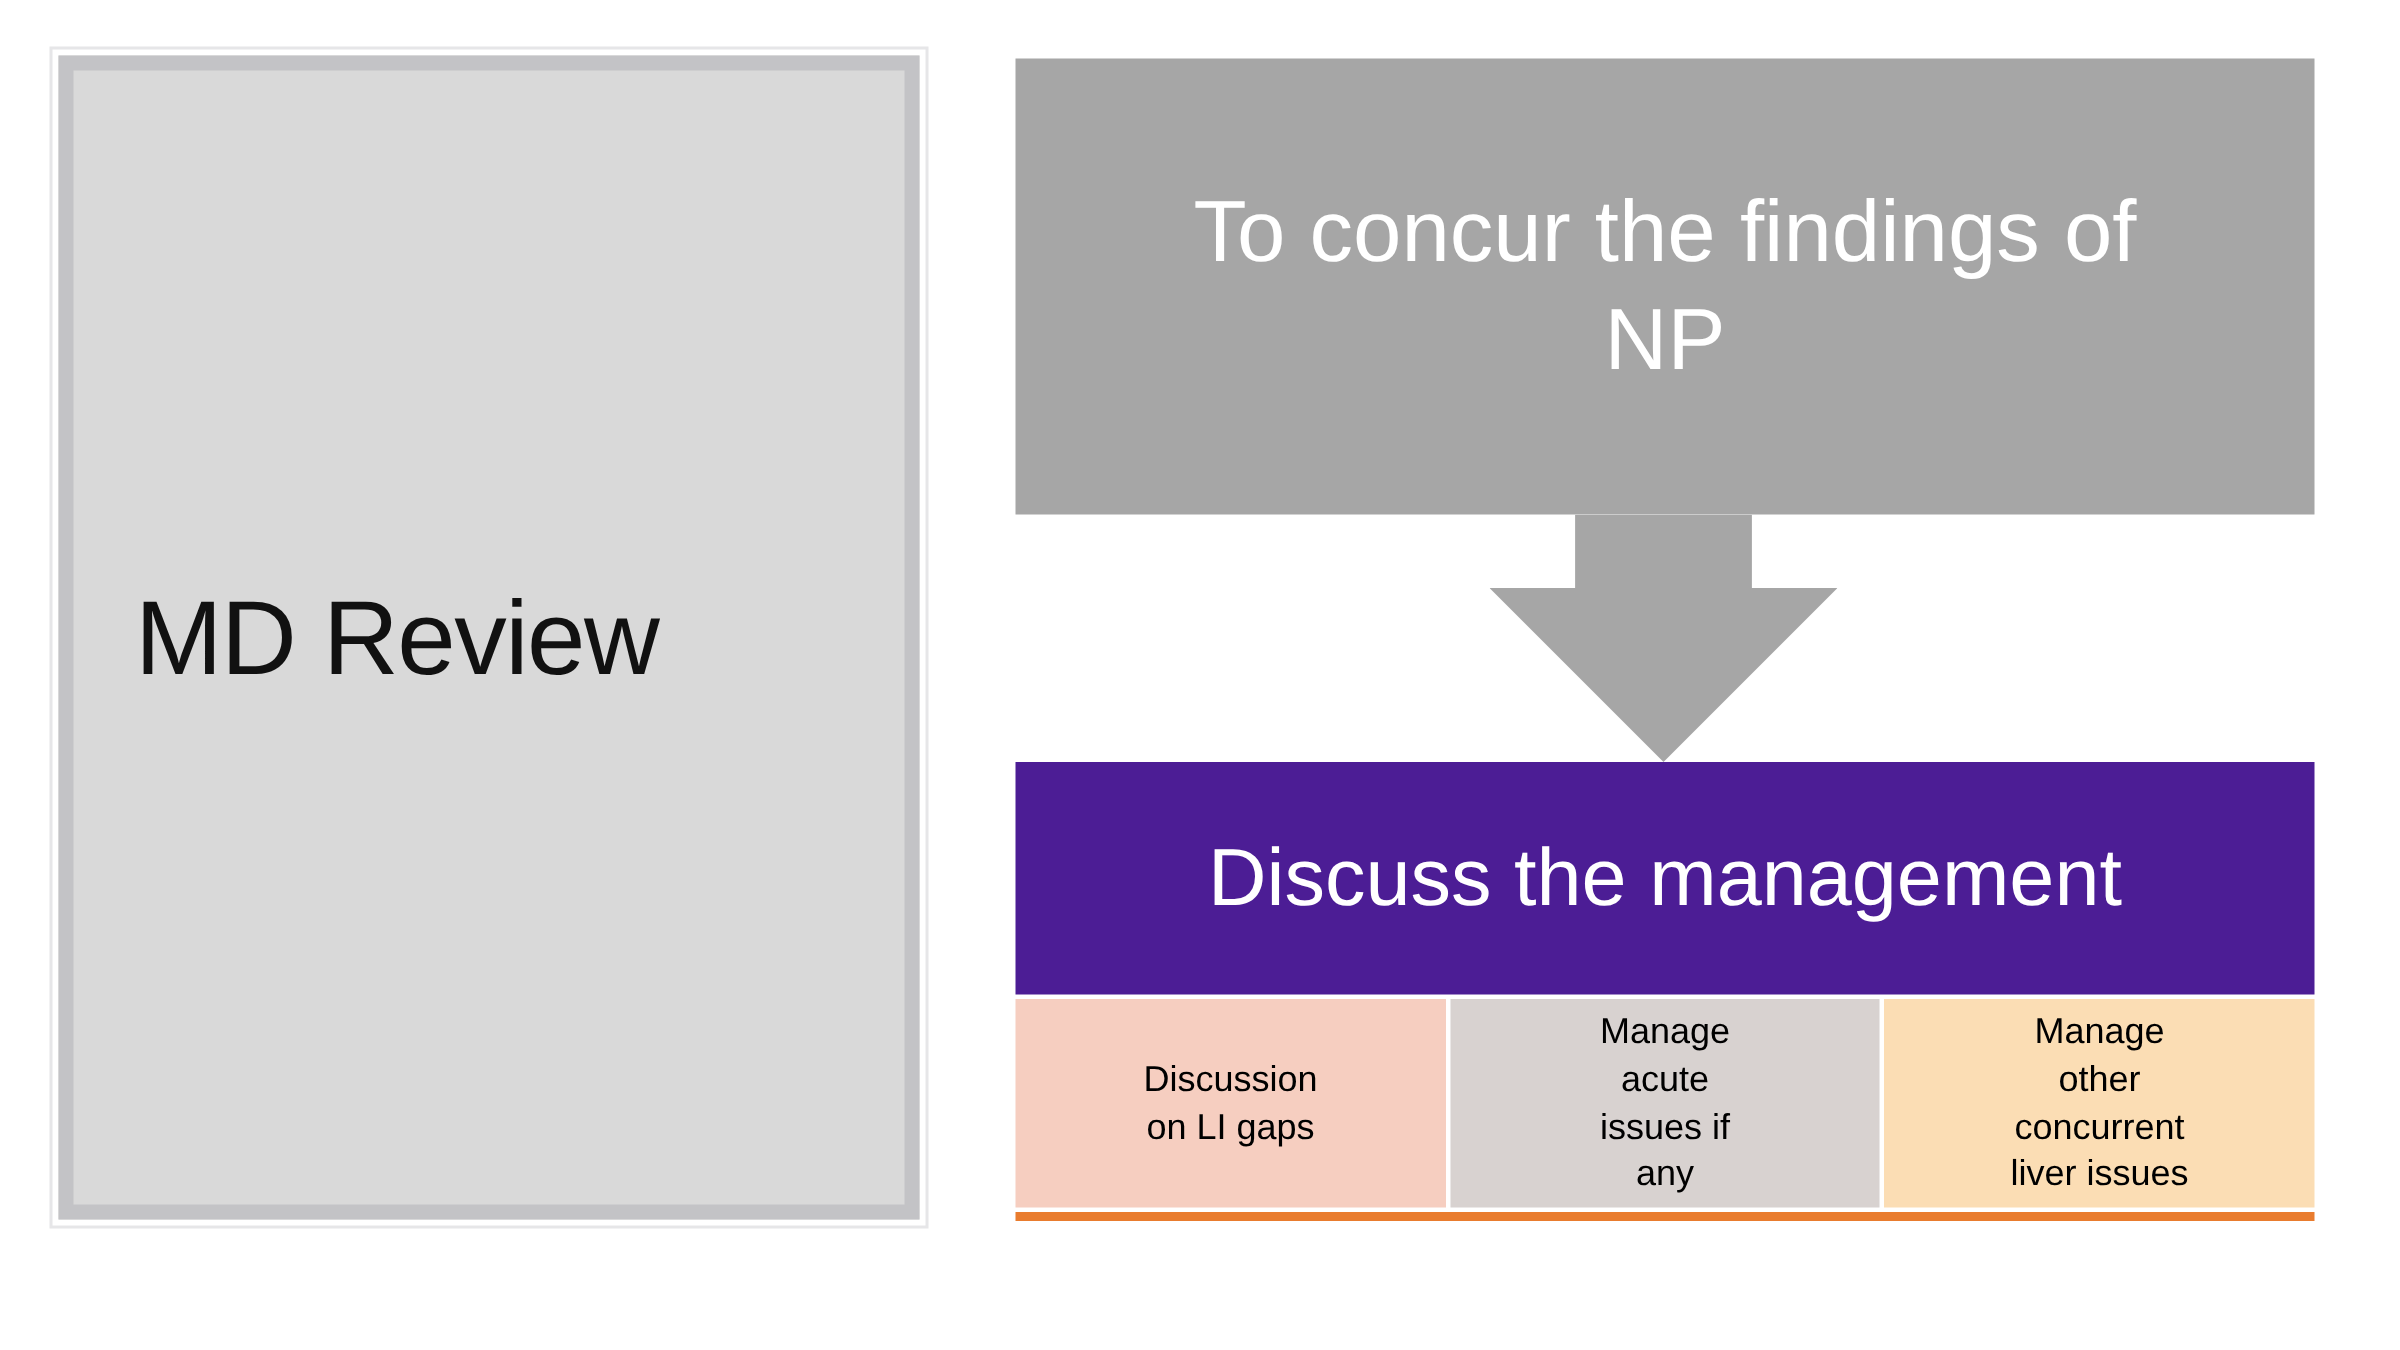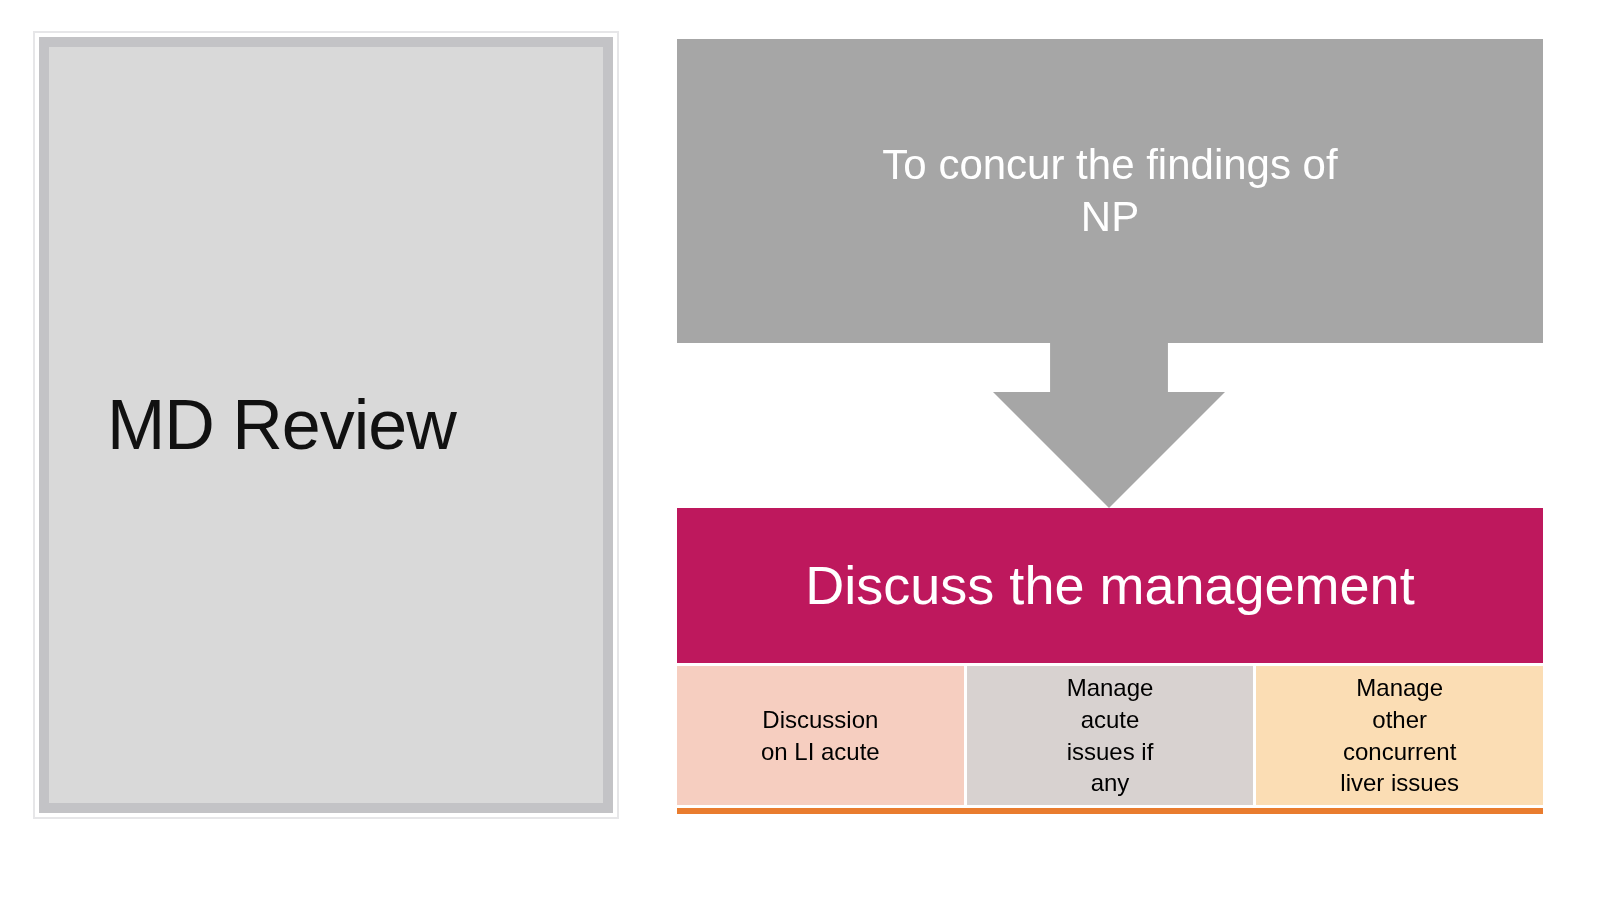--- a/index.html
+++ b/index.html
@@ -30,42 +30,42 @@
   .left-frame-inner {
     position: absolute;
     inset: 4px;
     border: 10px solid #c3c3c6;
     background: #d9d9d9;
     box-sizing: border-box;
     display: flex;
     align-items: center;
   }
   .left-title {
-    padding-left: 58px;
+    padding-left: 41px;
     font-size: 70px;
     line-height: 1;
     color: #111111;
     letter-spacing: -1px;
   }
 
   
   .top-gray-box {
     position: absolute;
     left: 677px;
     top: 39px;
     width: 866px;
     height: 304px;
     display: flex;
     align-items: center;
     justify-content: center;
     text-align: center;
   }
   .top-gray-box .label {
     color: #ffffff;
-    font-size: 42px;
+    font-size: 58px;
     line-height: 1.25;
     white-space: pre-line;
     text-align: center;
   }
 
   .down-arrow {
     position: absolute;
     left: 993px;
     top: 343px;
     width: 232px;
@@ -132,28 +132,28 @@
     </div>
   </div>
 
   <div class="top-gray-box" style="background-color: rgb(166, 166, 166);">
     <div class="label">To concur the findings of
 NP</div>
   </div>
 
   <div class="down-arrow" style="background-color: rgb(166, 166, 166);"></div>
 
-  <div class="orange-box" style="background-color: #be185d;">
+  <div class="orange-box" style="background-color: #4c1d95;">
     <div class="label">Discuss the management</div>
   </div>
 
   <div class="sub-row">
     <div class="sub-box" style="background-color: rgb(246, 206, 192);">
       <div class="label">Discussion
-on LI acute</div>
+on LI gaps</div>
     </div>
     <div class="sub-box" style="background-color: rgb(216, 210, 208);">
       <div class="label">Manage
 acute
 issues if
 any</div>
     </div>
     <div class="sub-box" style="background-color: rgb(251, 221, 180);">
       <div class="label">Manage
 other

